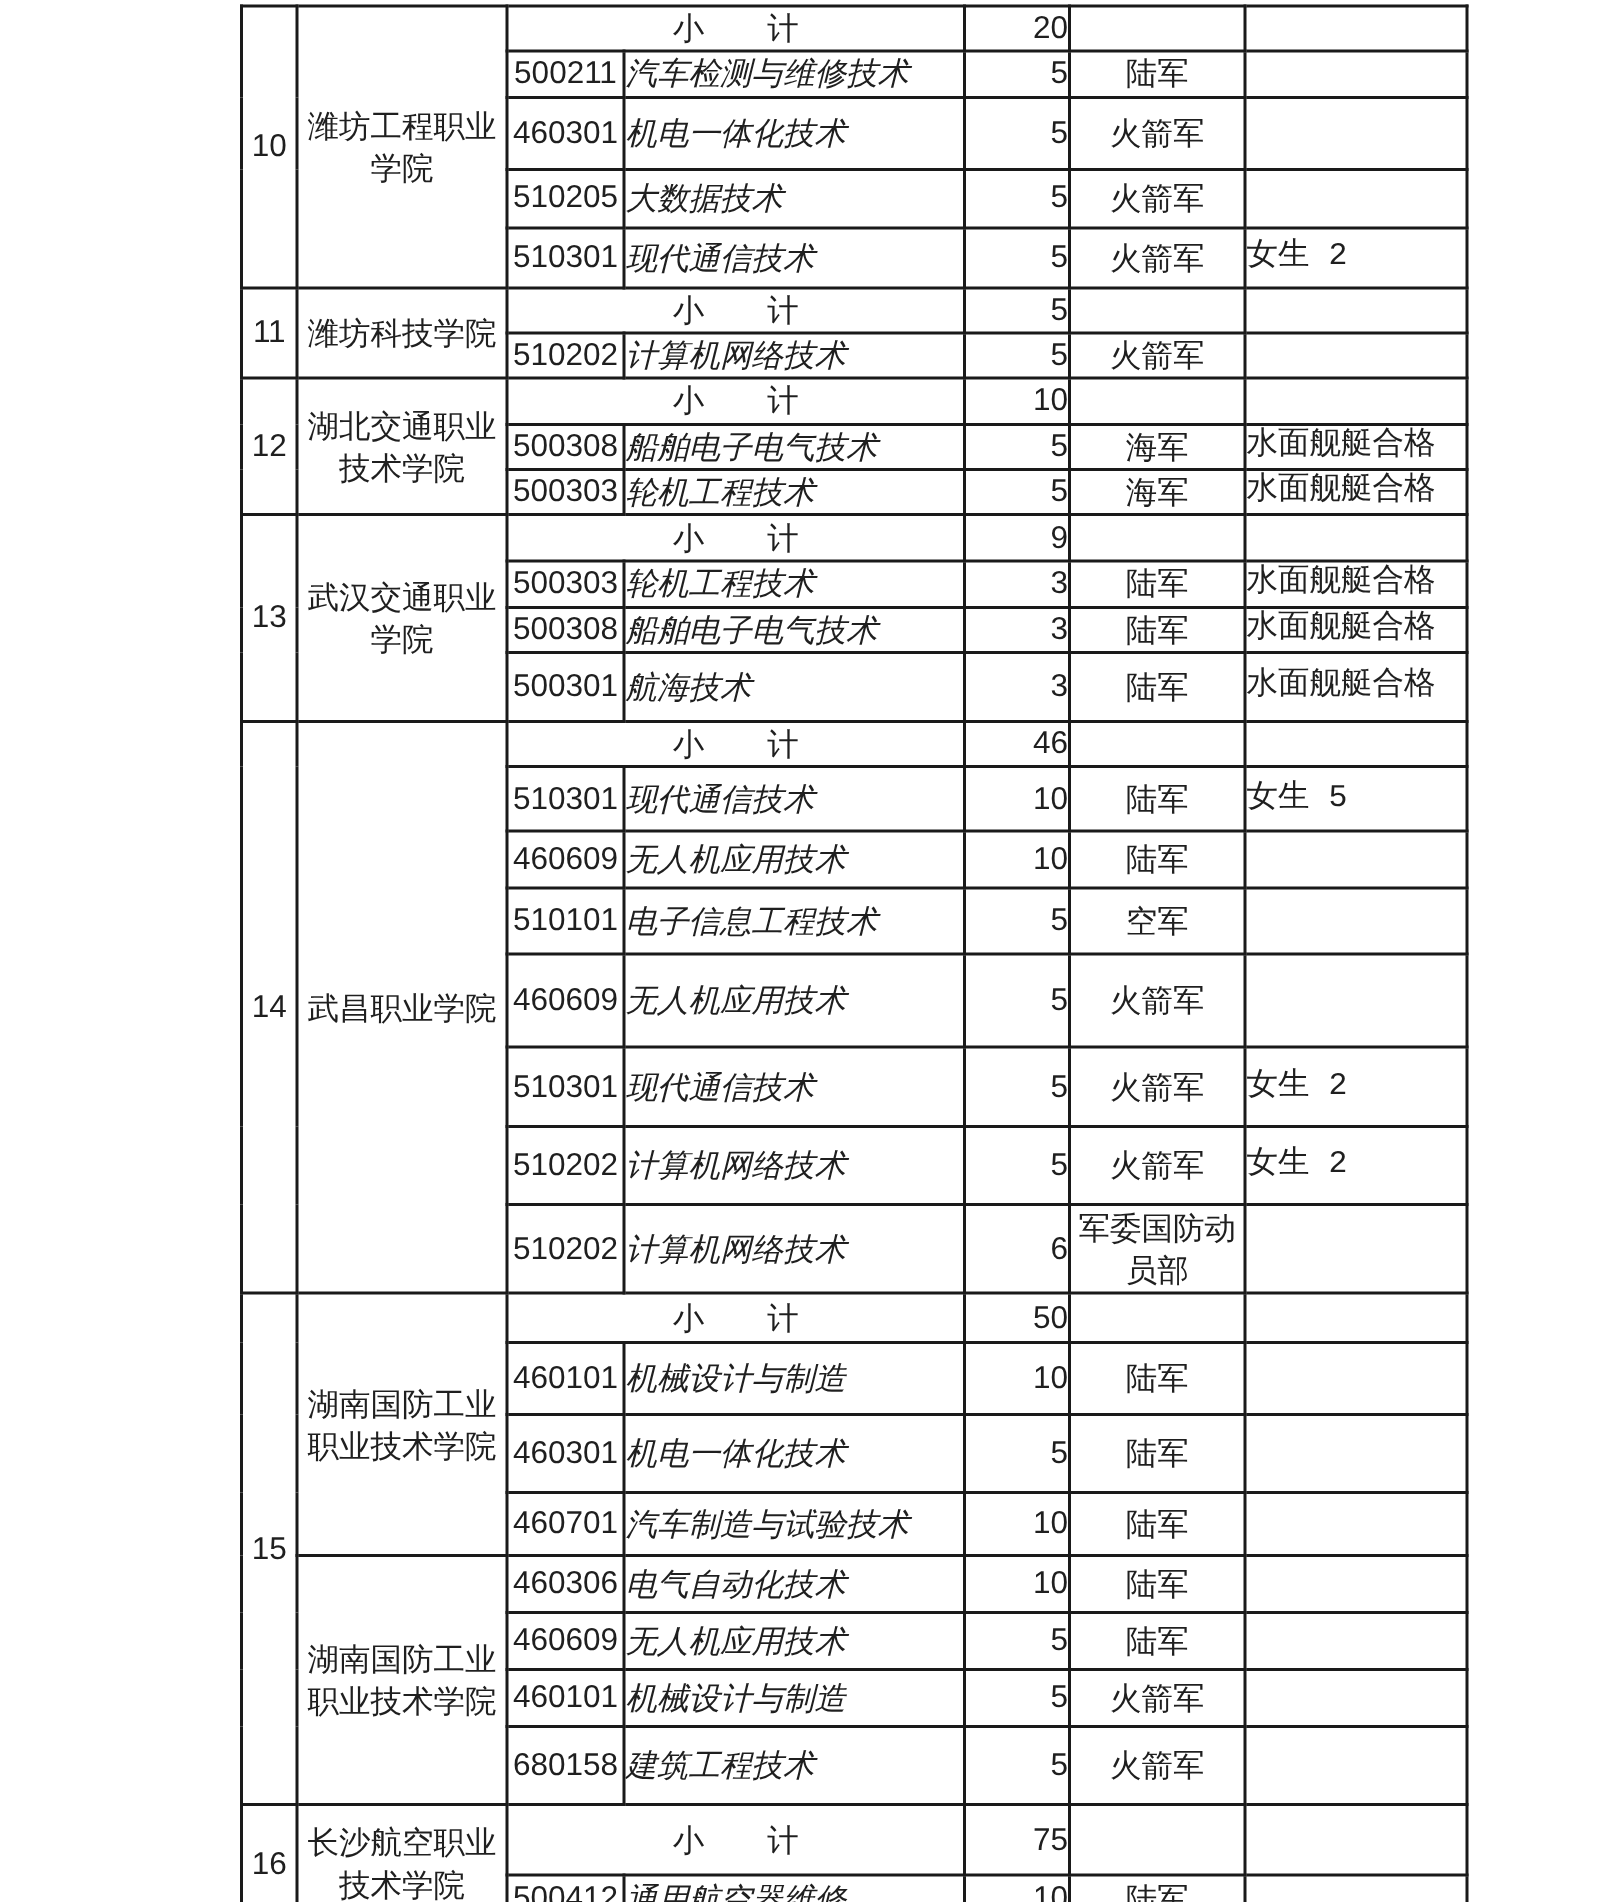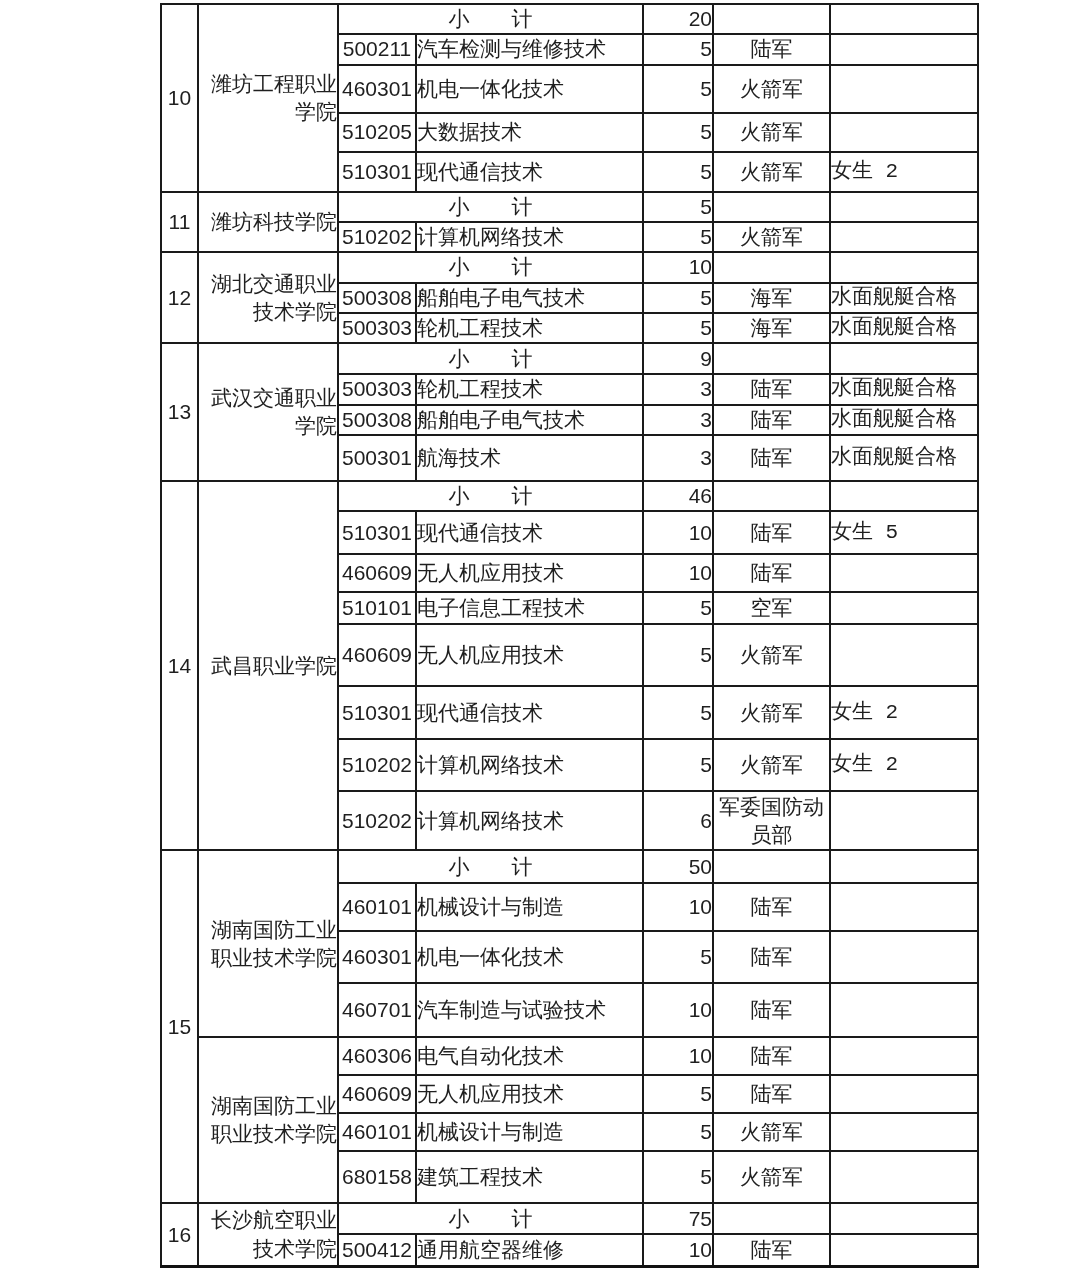--- a/index.html
+++ b/index.html
@@ -26,23 +26,23 @@
     border: 2px solid #1a1a1a;
     padding: 0;
     font-size: 21px;
     vertical-align: middle;
     line-height: 1.35;
     overflow: hidden;
     white-space: normal;
     word-break: break-all;
   }
   td.c-index   { text-align: center; }
-  td.c-college { text-align: right; padding-left: 11px; padding-right: 1px; line-height: 1.5; }
+  td.c-college { text-align: center; padding-left: 11px; padding-right: 1px; line-height: 1.5; }
   td.c-code    { text-align: center; }
-  td.c-major   { text-align: left; padding-left: 12px; }
+  td.c-major   { text-align: left; padding-left: 12px; font-style: italic; }
   td.c-count   { text-align: right; }
   td.c-branch  { text-align: center; padding-left: 8px; padding-right: 8px; line-height: 1.35; margin-top: 28px; }
   td.c-note    { text-align: left; padding-left: 10px; font-family: Liberation Mono, monospace; }
   td.c-sub     { text-align: center; }
   .num { font-family: "Liberation Sans", sans-serif; font-size: 24px; }
 </style>
 </head>
 <body>
 
 <div class="page">
@@ -179,21 +179,21 @@
     <td class="c-branch">陆军</td>
     <td class="c-note">女生 5</td>
   </tr>
   <tr style="height:38px">
     <td class="c-code num">460609</td>
     <td class="c-major">无人机应用技术</td>
     <td class="c-count num">10</td>
     <td class="c-branch">陆军</td>
     <td class="c-note"></td>
   </tr>
-  <tr style="height:32px">
+  <tr style="height:44px">
     <td class="c-code num">510101</td>
     <td class="c-major">电子信息工程技术</td>
     <td class="c-count num">5</td>
     <td class="c-branch">空军</td>
     <td class="c-note"></td>
   </tr>
   <tr style="height:62px">
     <td class="c-code num">460609</td>
     <td class="c-major">无人机应用技术</td>
     <td class="c-count num">5</td>
@@ -237,21 +237,21 @@
     <td class="c-branch">陆军</td>
     <td class="c-note"></td>
   </tr>
   <tr style="height:52px">
     <td class="c-code num">460301</td>
     <td class="c-major">机电一体化技术</td>
     <td class="c-count num">5</td>
     <td class="c-branch">陆军</td>
     <td class="c-note"></td>
   </tr>
-  <tr style="height:54px">
+  <tr style="height:42px">
     <td class="c-code num">460701</td>
     <td class="c-major">汽车制造与试验技术</td>
     <td class="c-count num">10</td>
     <td class="c-branch">陆军</td>
     <td class="c-note"></td>
   </tr>
   <tr style="height:38px">
     <td class="c-college" rowspan="4">湖南国防工业职业技术学院</td>
     <td class="c-code num">460306</td>
     <td class="c-major">电气自动化技术</td>
@@ -274,21 +274,21 @@
     <td class="c-note"></td>
   </tr>
   <tr style="height:52px">
     <td class="c-code num">680158</td>
     <td class="c-major">建筑工程技术</td>
     <td class="c-count num">5</td>
     <td class="c-branch">火箭军</td>
     <td class="c-note"></td>
   </tr>
 
-  <tr style="height:31px">
+  <tr style="height:47px">
     <td class="c-index num" rowspan="2">16</td>
     <td class="c-college" rowspan="2">长沙航空职业技术学院</td>
     <td class="c-sub" colspan="2">小　　计</td>
     <td class="c-count num">75</td>
     <td class="c-branch"></td>
     <td class="c-note"></td>
   </tr>
   <tr style="height:33px">
     <td class="c-code num">500412</td>
     <td class="c-major">通用航空器维修</td>

